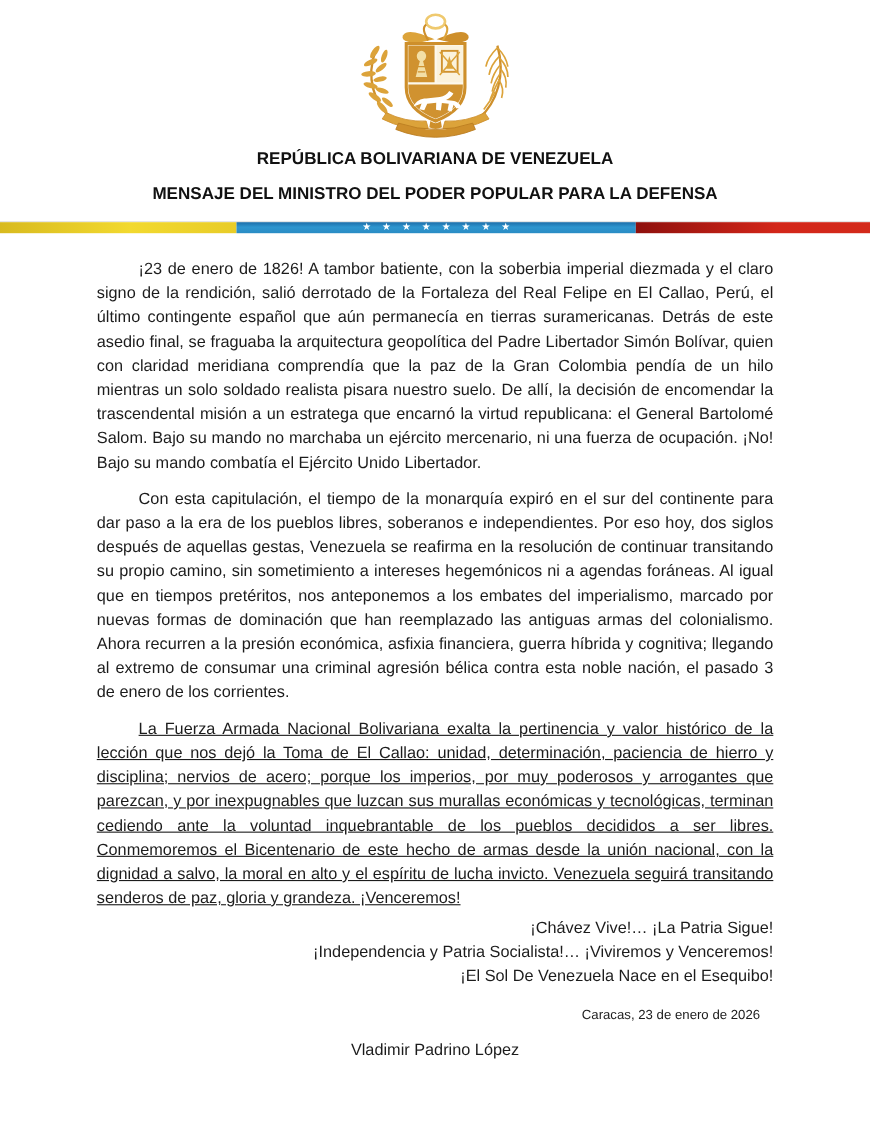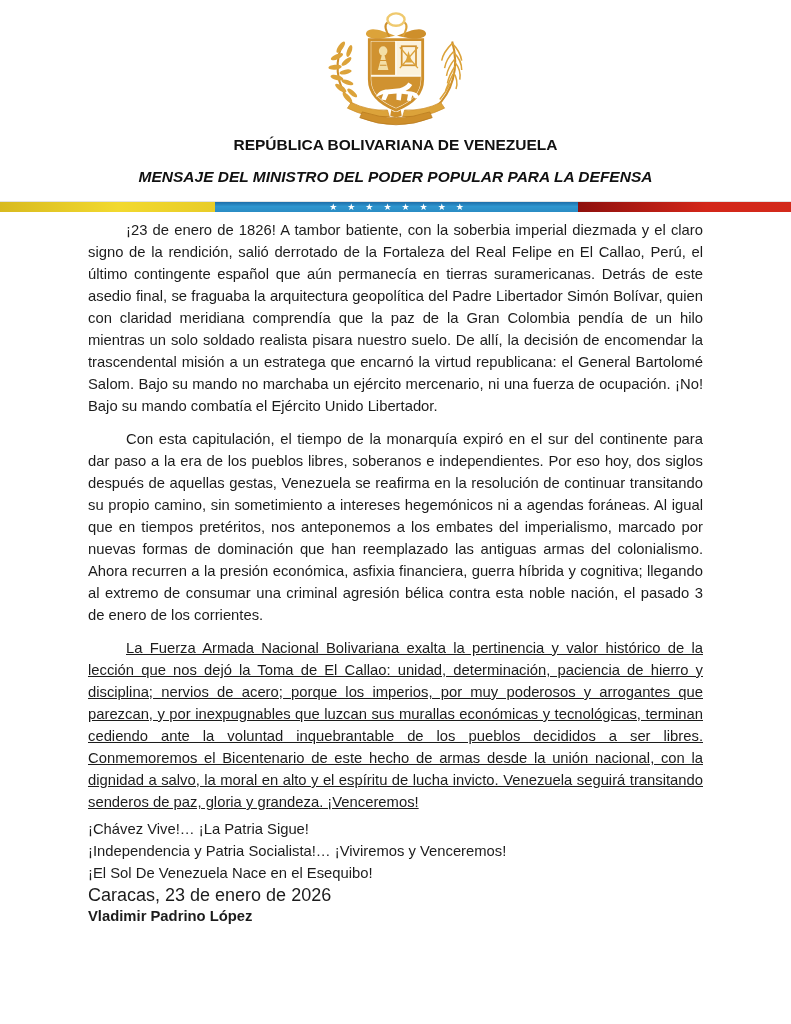--- a/index.html
+++ b/index.html
@@ -19,21 +19,21 @@
   }
   .doc-title{
     text-align:center;
     font-weight:bold;
     font-size:15.5px;
     line-height:16px;
     color:#111;
     margin:16px;
   }
   .title-1{margin-top:6px;}
-  .title-2{margin-top:14px;font-style:italic;}
+  .title-2{margin-top:14px;}
   .flag-band{
     display:flex;
     width:100%;
     height:11px;
     margin-top:3px;
     border-top:1px solid #e3e3e3;
     box-sizing:border-box;
   }
   .band-yellow{
     width:215px;
@@ -61,36 +61,37 @@
   .body-text{
     margin:0 88px;
   }
   .para{
     text-align:justify;
     text-indent:38px;
     font-size:14.8px;
     line-height:22px;
     margin:0 0 11px 0;
   }
-  .para-first{margin-top:7px;}
+  .para-first{margin-top:22px;}
   .para-last{margin-bottom:5px;text-decoration:underline;}
   .slogan-line{
-    text-align:left;
+    text-align:right;
     font-size:14.8px;
     line-height:22px;
     margin:0;
   }
   .dateline{
-    font-size:18px;
+    text-align:right;
+    font-size:12px;
     line-height:22px;
-    margin:0;
+    margin:12px;
   }
   .sig{
-    text-align:left;
-    font-weight:bold;
+    text-align:center;
+    font-weight:normal;
     font-size:14.8px;
     line-height:21px;
     margin:0;
   }
 </style>
 </head>
 <body>
 
 <div class="page">
 

